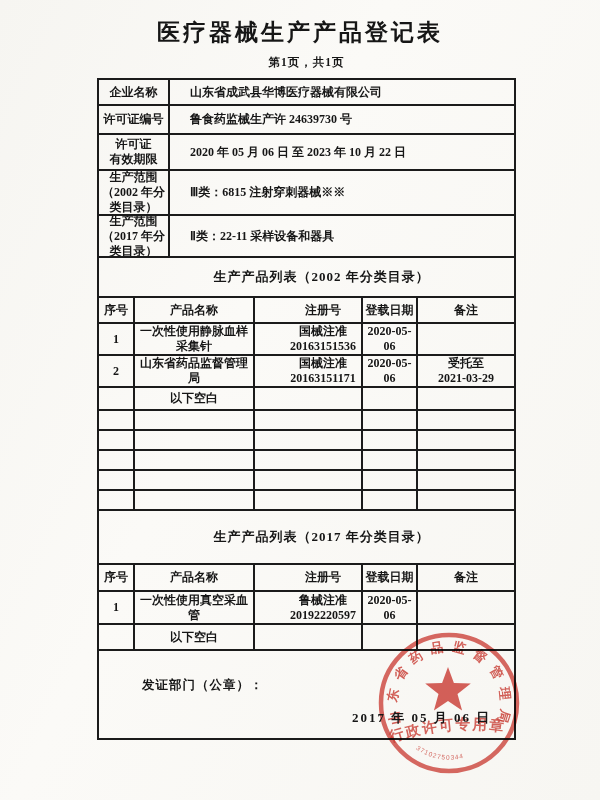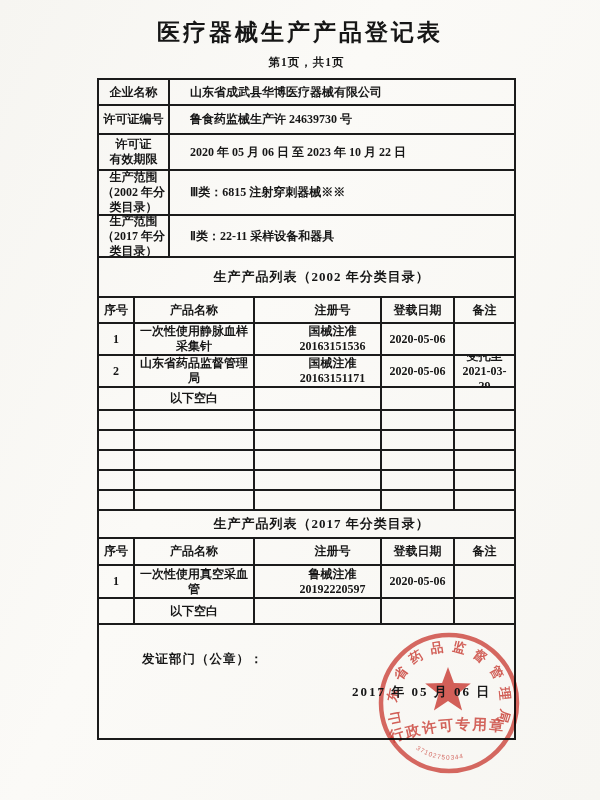--- a/index.html
+++ b/index.html
@@ -29,22 +29,22 @@
     display: flex; align-items: center; justify-content: center;
     text-align: center; font-size: 12px; font-weight: bold; line-height: 1.25;
     padding: 1px 2px; overflow: hidden;
   }
   .cell:last-child { border-right: none; }
   .pre { white-space: pre-line; }
   .lbl { width: 71px; flex: none; }
   .val { flex: 1; justify-content: flex-start; text-align: left; padding-left: 20px; }
   .c-seq  { width: 36px;  flex: none; }
   .c-name { width: 120px; flex: none; }
-  .c-reg  { width: 127px; flex: none; padding-left: 32px; }
-  .c-date { width: 73px;  flex: none; }
+  .c-reg  { width: 108px; flex: none; padding-left: 32px; }
+  .c-date { width: 55px;  flex: none; }
   .c-note { flex: 1; }
   .section-row .cell { border-right: none; font-size: 13px; letter-spacing: 1px; padding-left: 32px; }
   .footer-block { flex: 1; position: relative; border-bottom: none; }
   .issuer { position: absolute; left: 43px; top: 26px; font-size: 12.5px; font-weight: bold; letter-spacing: 1px; }
   .stamp-date {
     position: absolute; left: 253px; top: 58px; font-size: 13px; font-weight: bold;
     letter-spacing: 2px; z-index: 6; white-space: nowrap;
   }
   .seal-svg {
     position: absolute; left: 0; top: 0; width: 600px; height: 800px;
@@ -152,21 +152,21 @@
         <div class="cell c-note"></div>
     </div>
     <div class="row" style="height:20px">
       <div class="cell c-seq"></div>
         <div class="cell c-name"></div>
         <div class="cell c-reg"></div>
         <div class="cell c-date"></div>
         <div class="cell c-note"></div>
     </div>
 
-    <div class="row section-row" style="height:28px">
+    <div class="row section-row" style="height:54px">
       <div class="cell" style="flex:1">生产产品列表（2017 年分类目录）</div>
     </div>
 
     <div class="row" style="height:27px">
       <div class="cell c-seq">序号</div>
       <div class="cell c-name">产品名称</div>
       <div class="cell c-reg">注册号</div>
       <div class="cell c-date">登载日期</div>
       <div class="cell c-note">备注</div>
     </div>

